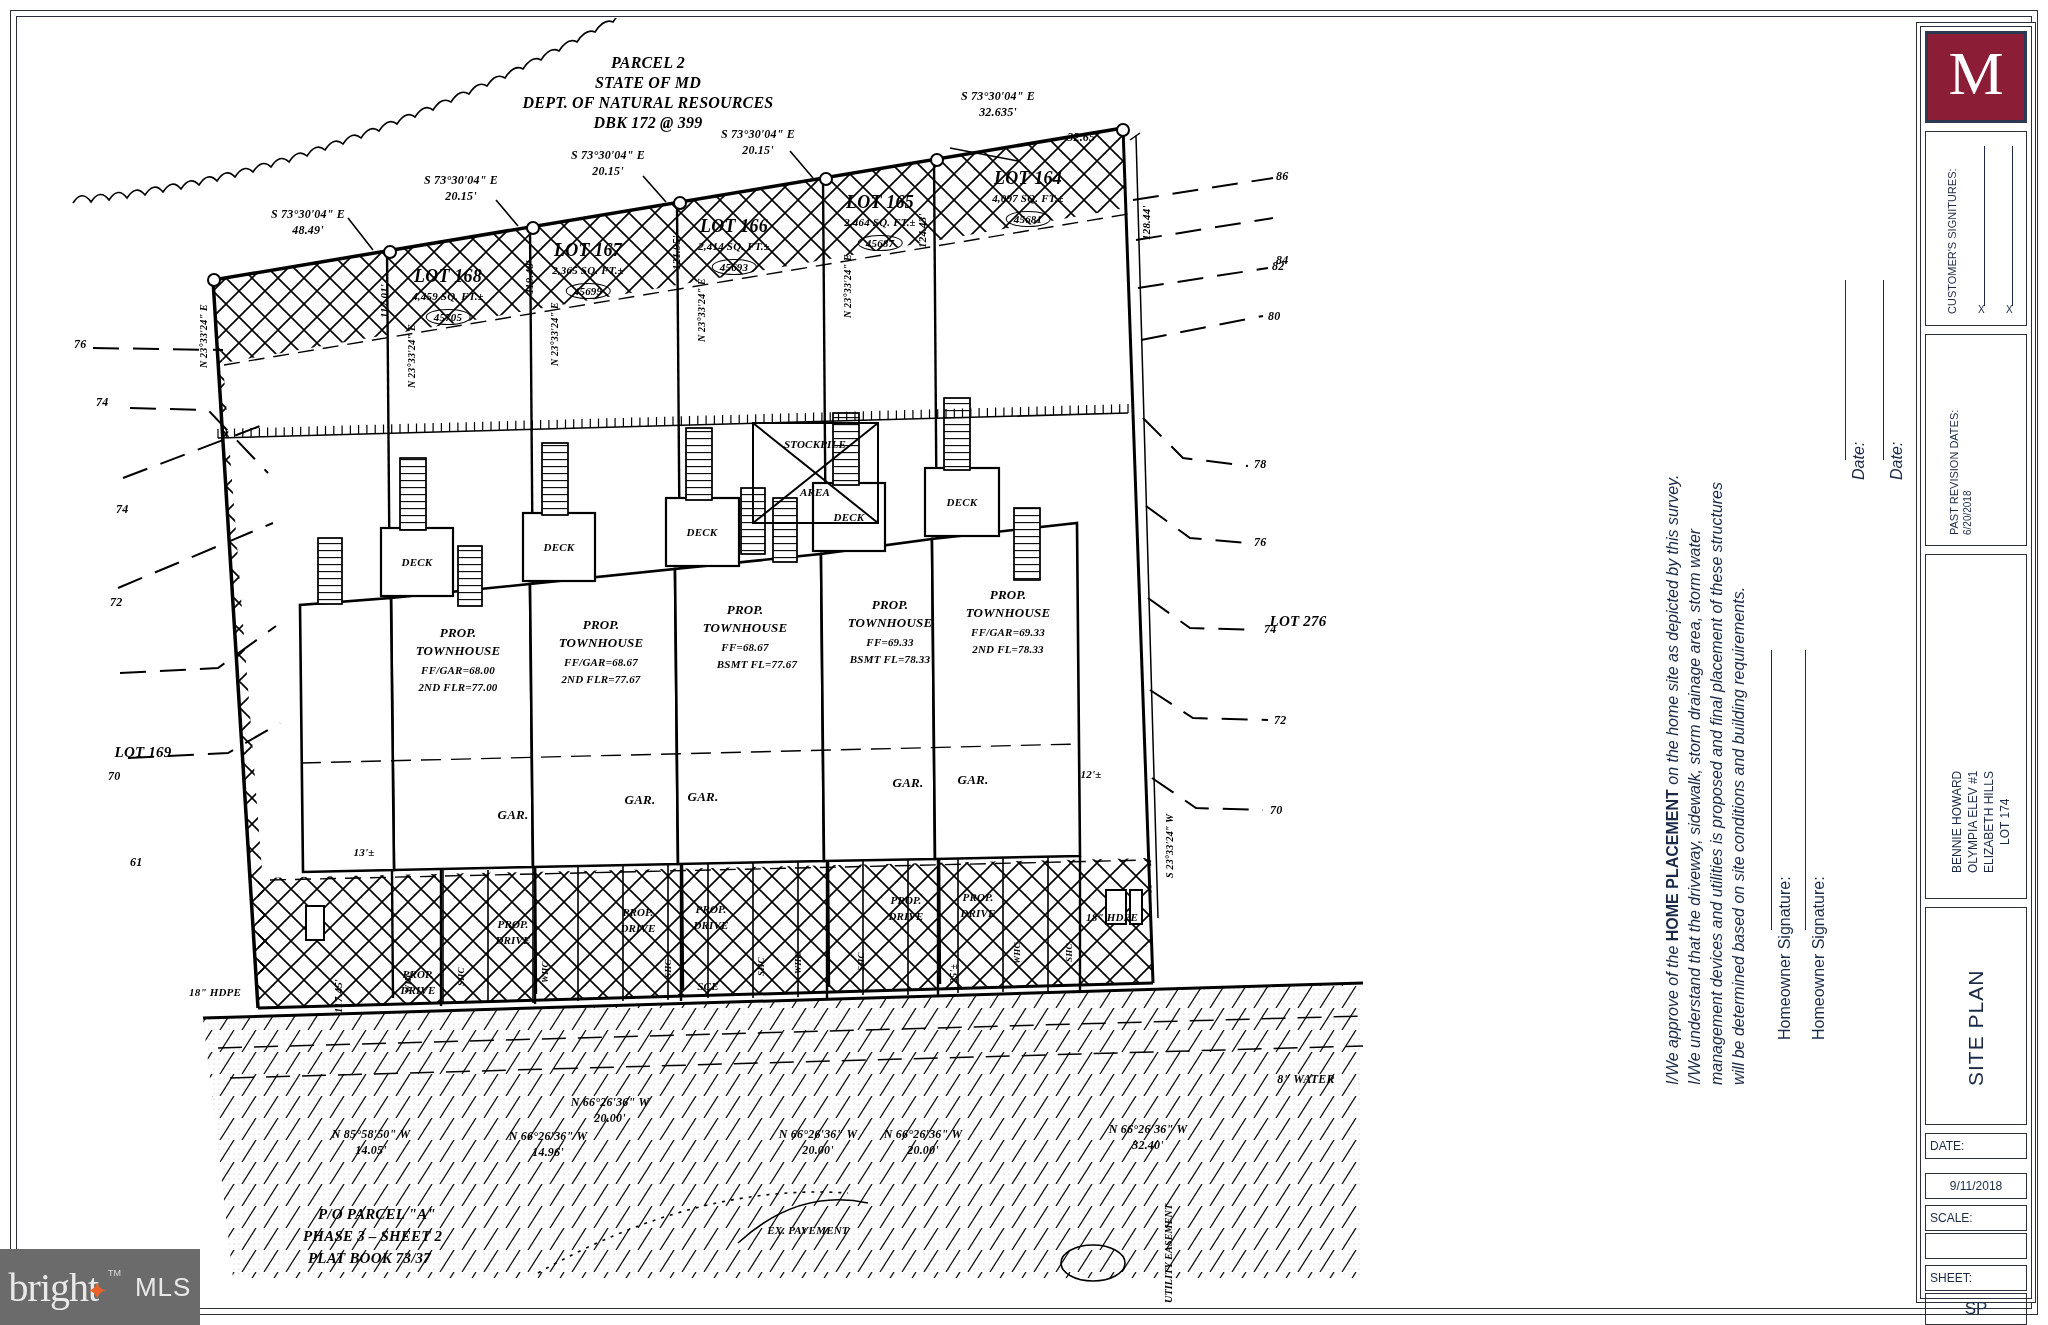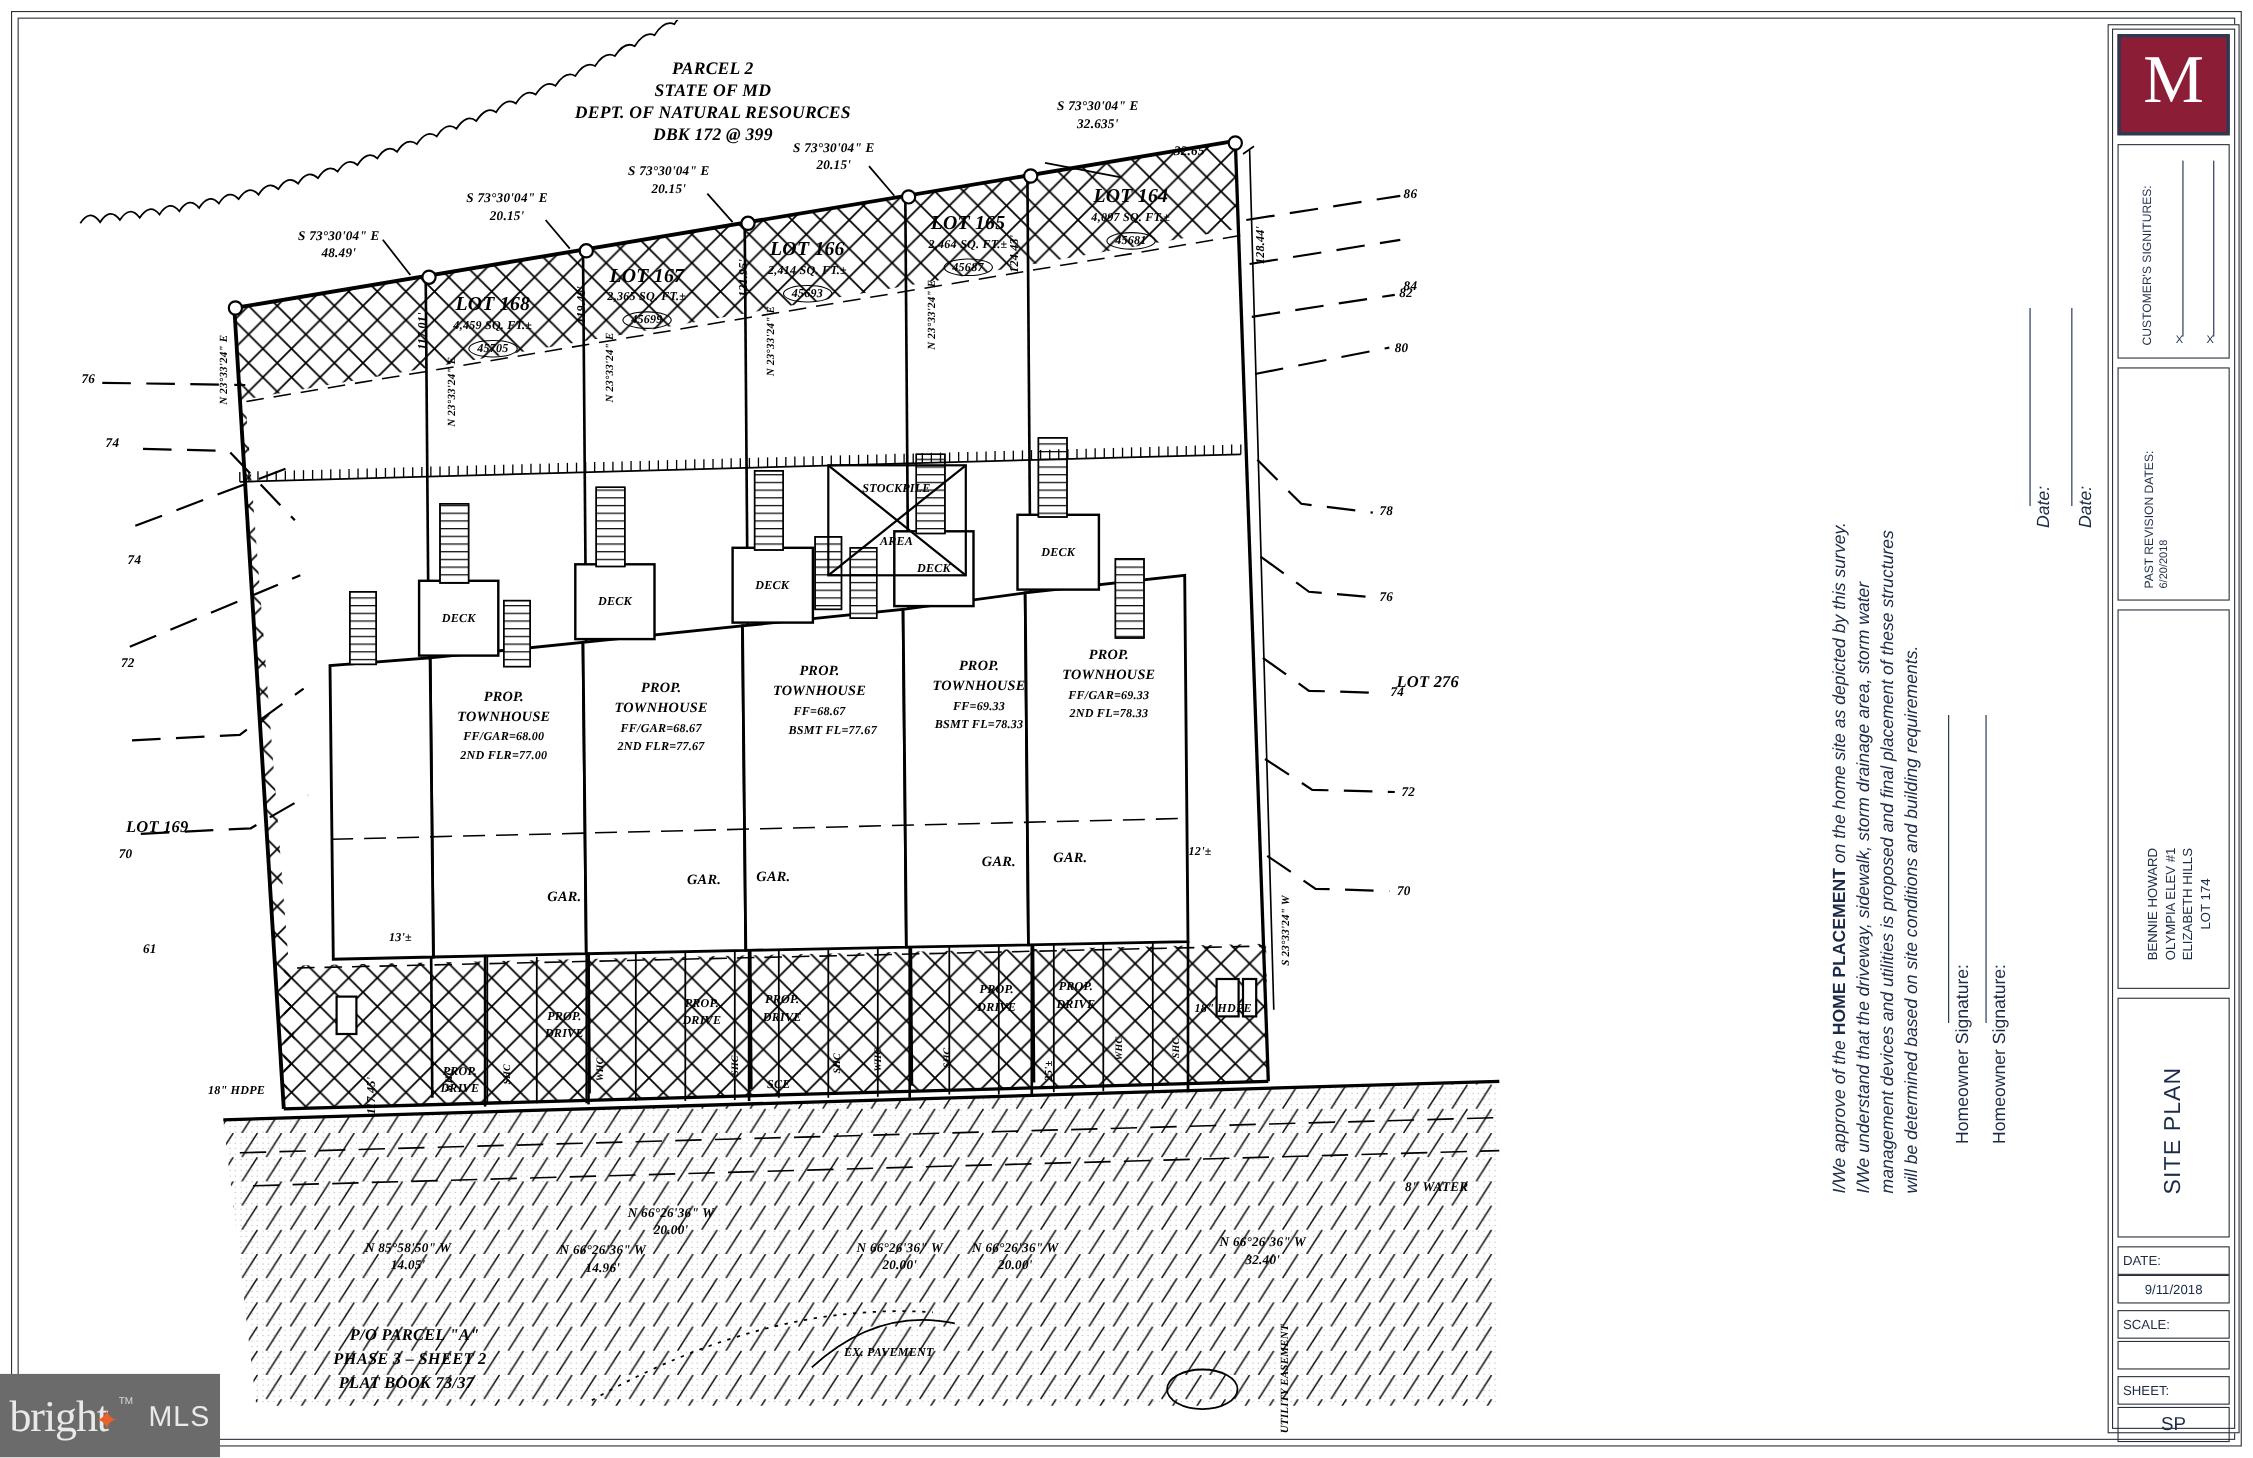--- a/index.html
+++ b/index.html
@@ -616,21 +616,21 @@
         <div class="vrot tblabel" style="left:72px;top:290px;font-size:12px;">LOT 174</div>
       </div>
 
       <div class="tbbox" style="margin-top:8px;height:218px;">
         <div class="vrot" style="left:38px;top:178px;font-family:'Liberation Sans',sans-serif;font-size:21px;color:#1b2a47;letter-spacing:1px;">SITE PLAN</div>
       </div>
 
       <div class="rowbox" style="margin-top:8px;height:26px;">
         <span>DATE:</span>
       </div>
-      <div class="rowbox ctr" style="margin-top:0;height:26px;">
+      <div class="rowbox ctr" style="margin-top:14px;height:26px;">
         <span>9/11/2018</span>
       </div>
 
       <div class="rowbox" style="margin-top:6px;height:26px;">
         <span>SCALE:</span>
       </div>
       <div class="rowbox ctr" style="margin-top:2px;height:26px;">
         <span></span>
       </div>
 

